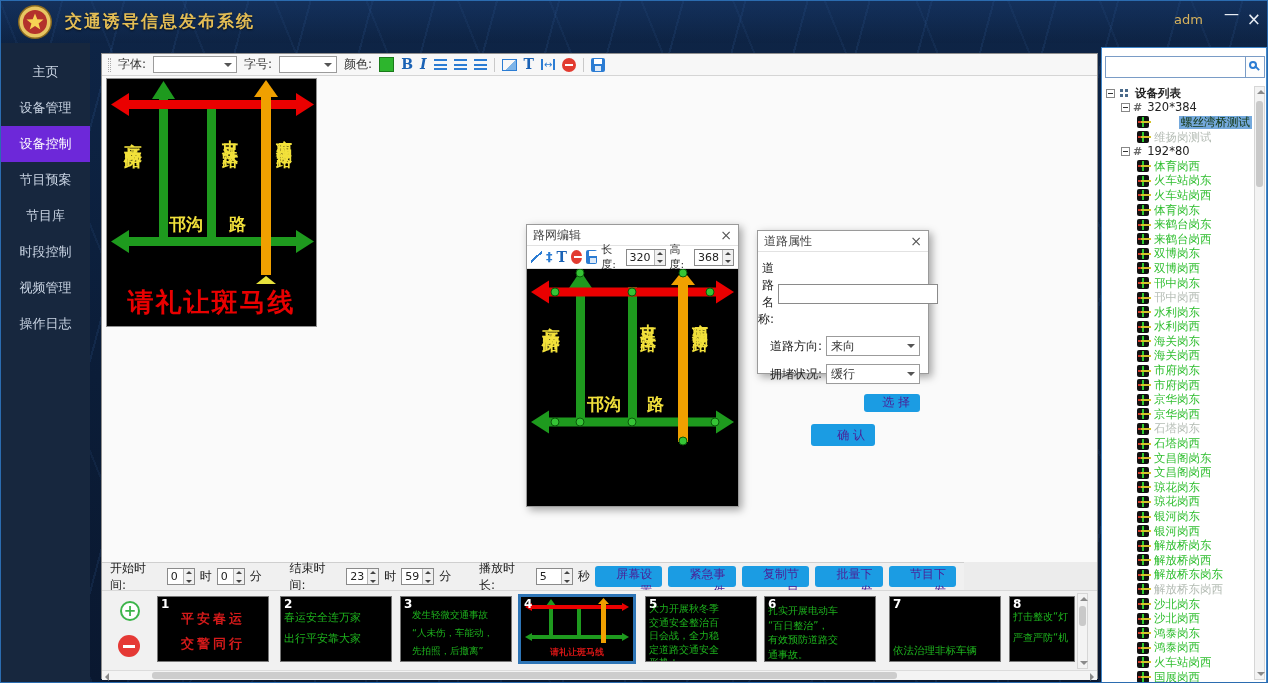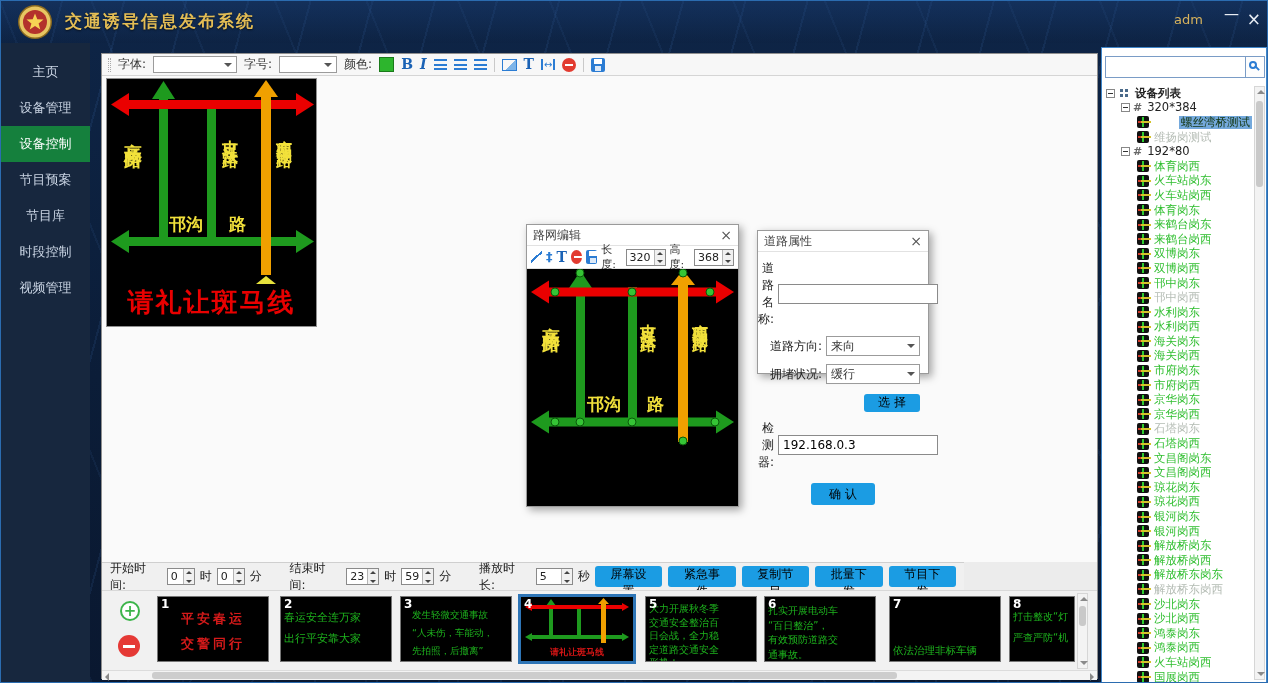--- a/index.html
+++ b/index.html
@@ -18,21 +18,21 @@
   .badge { position:absolute; left:16px; top:3px; width:36px; height:36px; }
   .app-title { position:absolute; left:64px; top:9px; font-size:17px; font-weight:bold; color:#e3bd55; letter-spacing:2px; text-shadow:0 1px 2px rgba(0,0,0,.6); }
   .user { position:absolute; right:66px; top:11px; font-size:13px; color:#d7b25c; }
   .winbtn { position:absolute; top:8px; color:#e8edf4; font-size:15px; cursor:default; }
   .winbtn.min { right:30px; top:4px; }
   .winbtn.close { right:8px; font-size:17px; }
 
   
   .sidebar { position:absolute; left:0; top:42px; width:89px; height:641px; background:#17273e; padding-top:11px; }
   .side-item { height:36px; line-height:36px; text-align:center; font-size:13px; color:#c9d4e3; cursor:pointer; }
-  .side-item.s-active { background:#15803d; color:#fff; }
+  .side-item.s-active { background:#6d28d9; color:#fff; }
 
   
   .main { position:absolute; left:100px; top:52px; width:997px; height:626px; background:#ececec; border:1px solid #8f8f8f; }
   .toolbar { position:absolute; left:0; top:0; width:995px; height:22px; background:#f7f7f7; border-bottom:1px solid #d5d5d5; display:flex; align-items:center; gap:7px; padding:0 6px; font-size:12px; color:#333; }
   .grip { width:3px; height:14px; border-left:1px dotted #aaa; border-right:1px dotted #aaa; }
   .combo { display:inline-flex; align-items:center; border:1px solid #9b9b9b; background:#fff; height:17px; }
   .combo .cval { flex:1; padding:0 4px; font-size:12px; color:#333; }
   .combo .chev { width:0; height:0; border:4px solid transparent; border-top-color:#555; margin:4px 4px 0 4px; }
   .w80 { width:84px; } .w60 { width:58px; }
   .swatch { width:15px; height:15px; background:#2db52d; border:1px solid #1a7a1a; }
@@ -75,21 +75,21 @@
   .spin .sbtns i { flex:1; position:relative; }
   .spin .sbtns i.up::after { content:''; position:absolute; left:2px; top:2px; border:3px solid transparent; border-bottom-color:#444; border-top:none; }
   .spin .sbtns i.dn::after { content:''; position:absolute; left:2px; top:3px; border:3px solid transparent; border-top-color:#444; border-bottom:none; }
 
   .dlg-props { left:655px; top:154px; width:172px; height:144px; }
   .frow { display:flex; align-items:center; margin:8px 8px 0 0; }
   .frow label { width:64px; text-align:right; font-size:12px; color:#222; margin-right:4px; }
   .frow input { flex:1; height:20px; border:1px solid #8a8a8a; font-size:12px; padding:0 4px; font-family:inherit; }
   .frow .combo { flex:1; height:20px; }
   .btn-row-right { text-align:right; margin:7px 8px 0 0; }
-  .blue-btn { background:#1b9ce3; color:#000000; border:none; border-radius:3px; font-size:12px; height:21px; padding:0 10px; cursor:pointer; font-family:inherit; }
+  .blue-btn { background:#1b9ce3; color:#4c1d95; border:none; border-radius:3px; font-size:12px; height:21px; padding:0 10px; cursor:pointer; font-family:inherit;text-align:right; }
   .btn-select { width:56px; height:18px; }
   .btn-confirm-wrap { text-align:center; margin-top:12px; }
   .btn-confirm { width:64px; height:22px; }
 
   
   .ctlrow { position:absolute; left:0; top:508px; width:862px; height:28px; background:#f0f0f0; border-top:1px solid #cfcfcf; display:flex; align-items:center; gap:5px; padding:0 8px; font-size:12px; color:#222; }
   .ctl-buttons { margin-left:auto; display:flex; gap:6px; }
 
   
   .strip { position:absolute; left:0; top:536px; width:995px; height:80px; background:#f1f1f1; border-top:1px solid #d8d8d8; }
@@ -192,20 +192,23 @@
       </div>
 
       <div class="side-item">
         <span>时段控制</span>
       </div>
 
       <div class="side-item">
         <span>视频管理</span>
       </div>
 
+      <div class="side-item">
+        <span>操作日志</span>
+      </div>
     </nav>
 
   <div class="main">
 
     <div class="toolbar">
       <span class="grip"></span>
       <label>字体:</label>
       <span class="combo w80">
           <span class="cval"></span>
           <i class="chev"></i>
@@ -336,24 +339,20 @@
         </div>
         <div class="frow">
           <label>拥堵状况:</label>
           <span class="combo">
               <span class="cval">缓行</span>
               <i class="chev"></i>
             </span>
         </div>
         <div class="btn-row-right">
           <button class="blue-btn btn-select">选 择</button>
-        </div>
-        <div class="frow">
-          <label>检测器:</label>
-          <input value="192.168.0.3" style="">
         </div>
         <div class="btn-confirm-wrap">
           <button class="blue-btn btn-confirm">确 认</button>
         </div>
       </div>
     </div>
 
     <div class="ctlrow">
       <label>开始时间:</label>
       <span class="spin">

